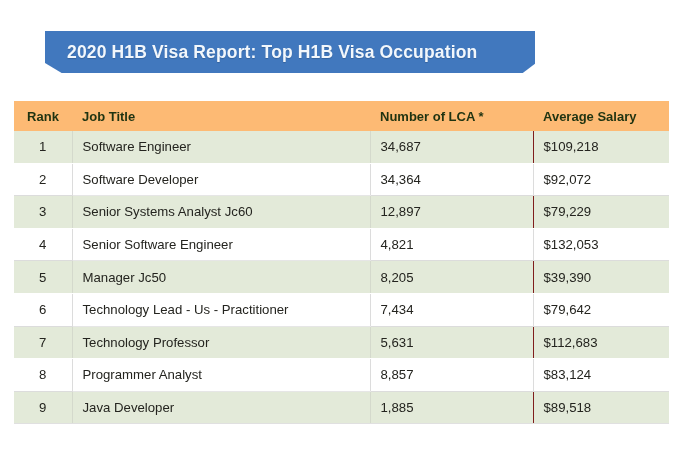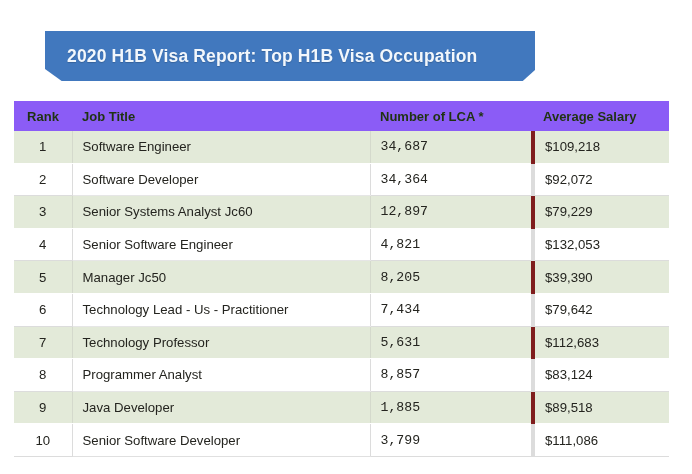--- a/index.html
+++ b/index.html
@@ -14,21 +14,21 @@
     font-family: "Liberation Sans", sans-serif;
     position: relative;
   }
 
   
   #banner-wrap {
     position: absolute;
     left: 45px;
     top: 31px;
     width: 490px;
-    height: 50px;
+    height: 42px;
   }
   #banner {
     width: 100%;
     height: 100%;
     background: #4178be;
     
     clip-path: polygon(0 0, 100% 0, 100% 78%, 97.5% 100%, 3.4% 100%, 0 76%);
     display: flex;
     align-items: center;
   }
@@ -53,21 +53,21 @@
     border-collapse: collapse;
     width: 100%;
     table-layout: fixed;
   }
   table.report col.c-rank   { width: 58px; }
   table.report col.c-title  { width: 298px; }
   table.report col.c-lca    { width: 163px; }
   table.report col.c-salary { width: 136px; }
 
   thead th {
-    background: #8b5cf6;
+    background: #fdba74;
     color: #1f3311;
     font-size: 13px;
     font-weight: bold;
     height: 30px;
     text-align: left;
     padding: 0 0 0 10px;
     border: none;
     white-space: nowrap;
   }
   thead th.th-rank {
@@ -88,24 +88,23 @@
   tbody tr.even td { background: #ffffff; }
   tbody tr.even td { border-bottom: 1px solid #e6e6e6; }
 
   td.cell-rank {
     text-align: center;
     padding-left: 0;
     border-right: 1px solid #d4d9cc;
   }
   td.cell-lca {
     border-left: 1px solid #d4d9cc;
-    font-family: Liberation Mono, monospace;
   }
   td.cell-salary {
-    border-left: 4px solid #7f1d1d;
+    border-left: 1px solid #7f1d1d;
   }
   tbody tr.even td.cell-rank,
   tbody tr.even td.cell-lca,
   tbody tr.even td.cell-salary { border-color: #dcdcdc; }
 
   tbody tr:last-child td { border-bottom: 1px solid #e0e0e0; }
 </style>
 </head>
 <body>
 
@@ -179,21 +178,15 @@
           <td class="cell-title">Programmer Analyst</td>
           <td class="cell-lca">8,857</td>
           <td class="cell-salary">$83,124</td>
         </tr>
         <tr class="odd">
           <td class="cell-rank">9</td>
           <td class="cell-title">Java Developer</td>
           <td class="cell-lca">1,885</td>
           <td class="cell-salary">$89,518</td>
         </tr>
-        <tr class="even">
-          <td class="cell-rank">10</td>
-          <td class="cell-title">Senior Software Developer</td>
-          <td class="cell-lca">3,799</td>
-          <td class="cell-salary">$111,086</td>
-        </tr>
       </tbody>
   </table>
 </div>
 
 </body></html>

